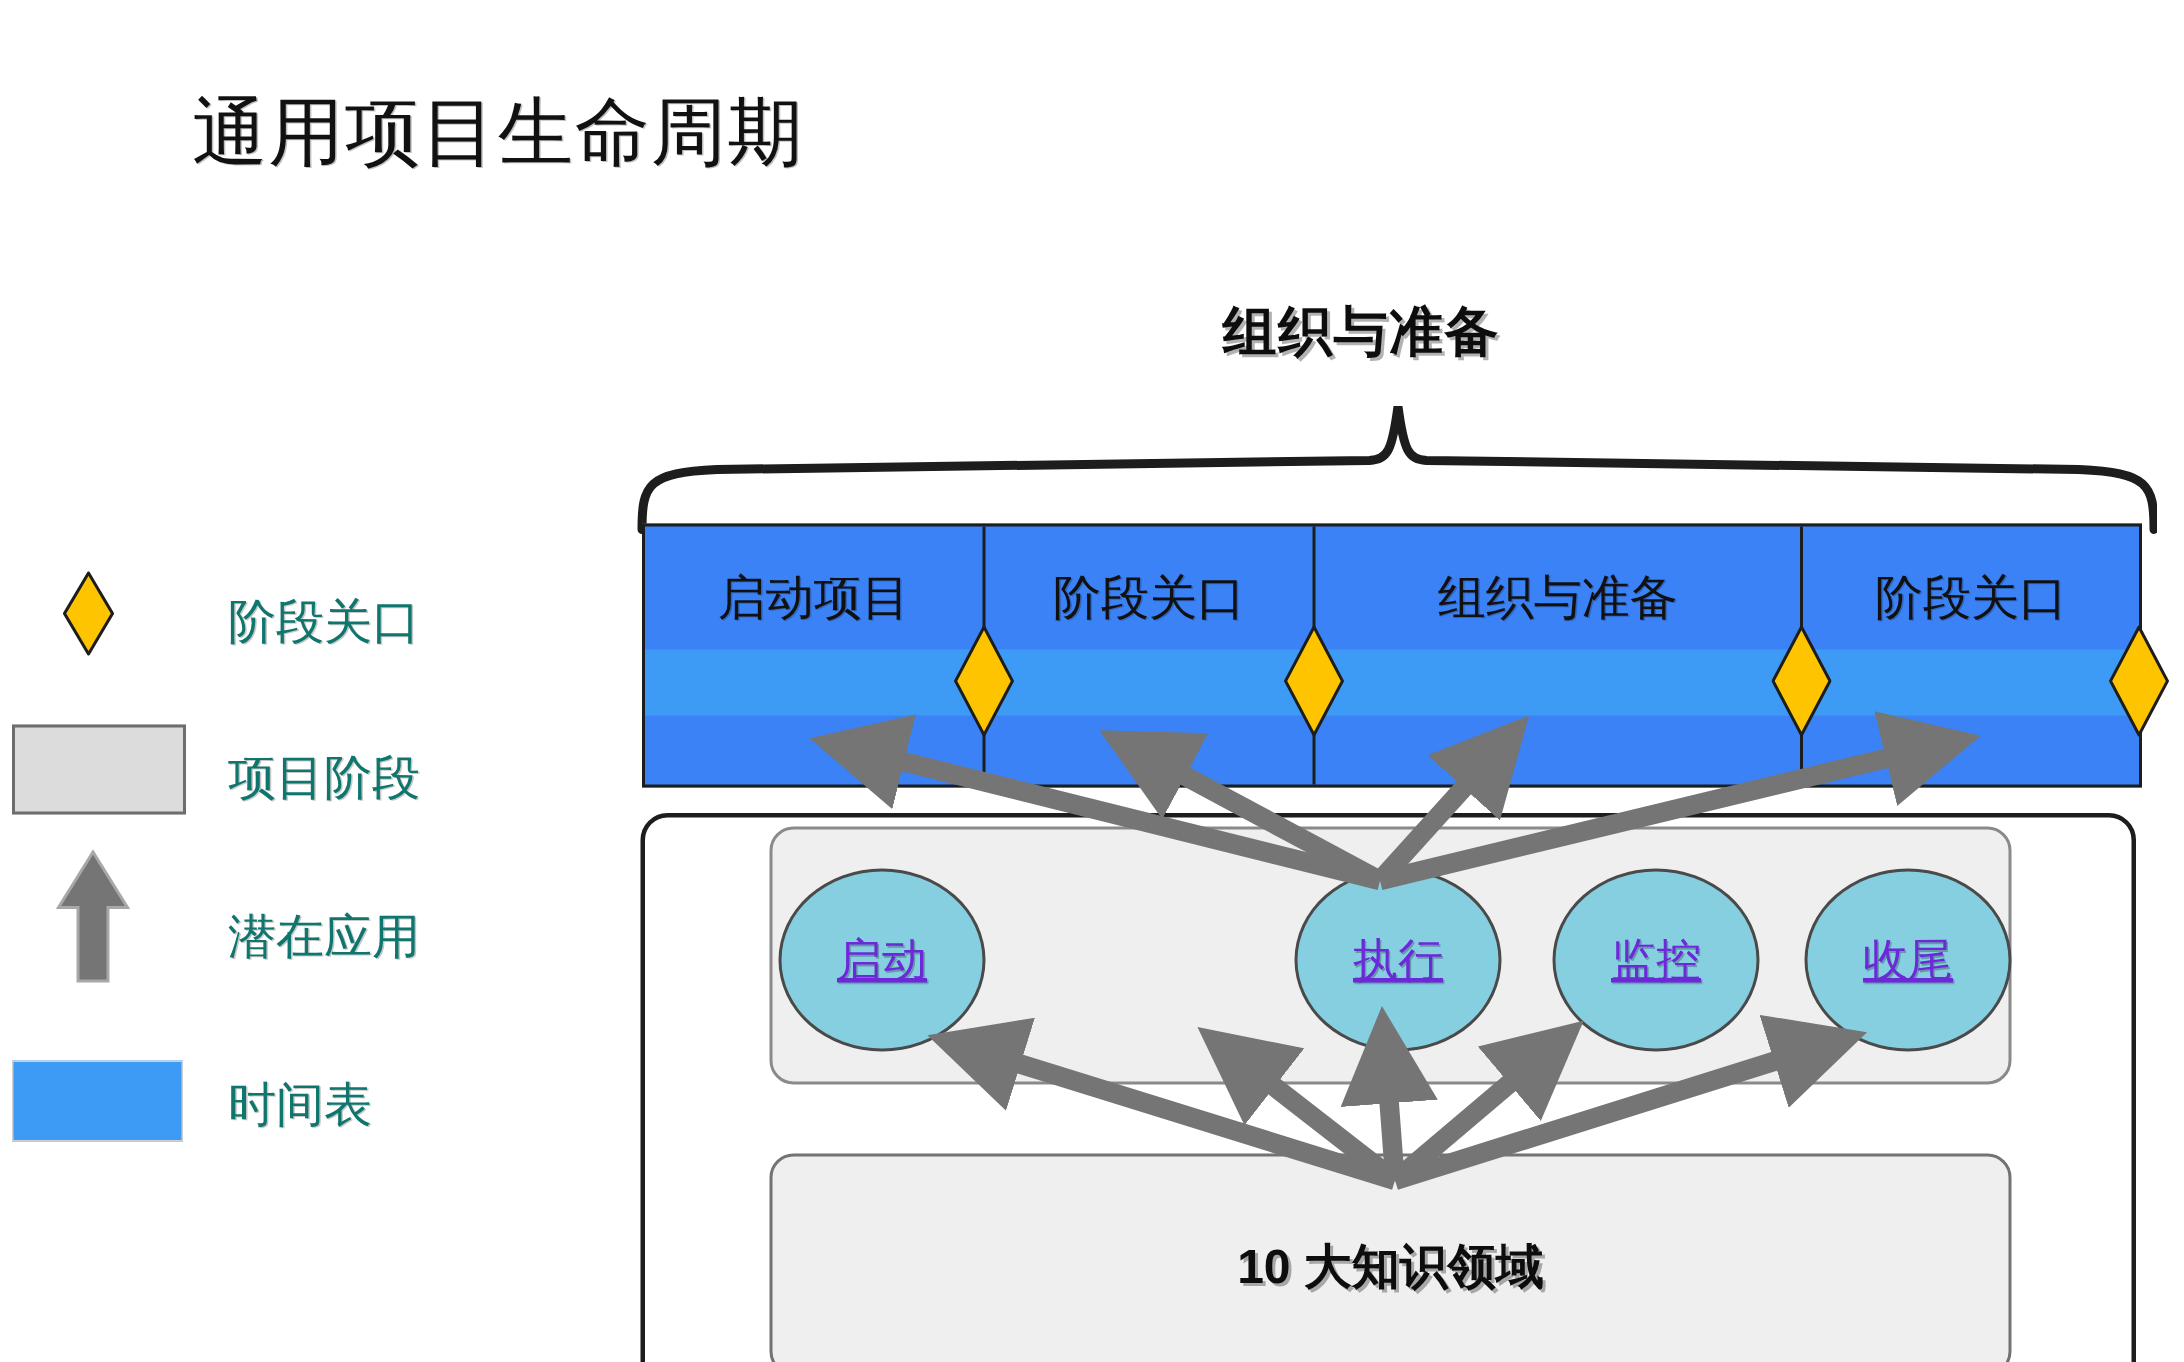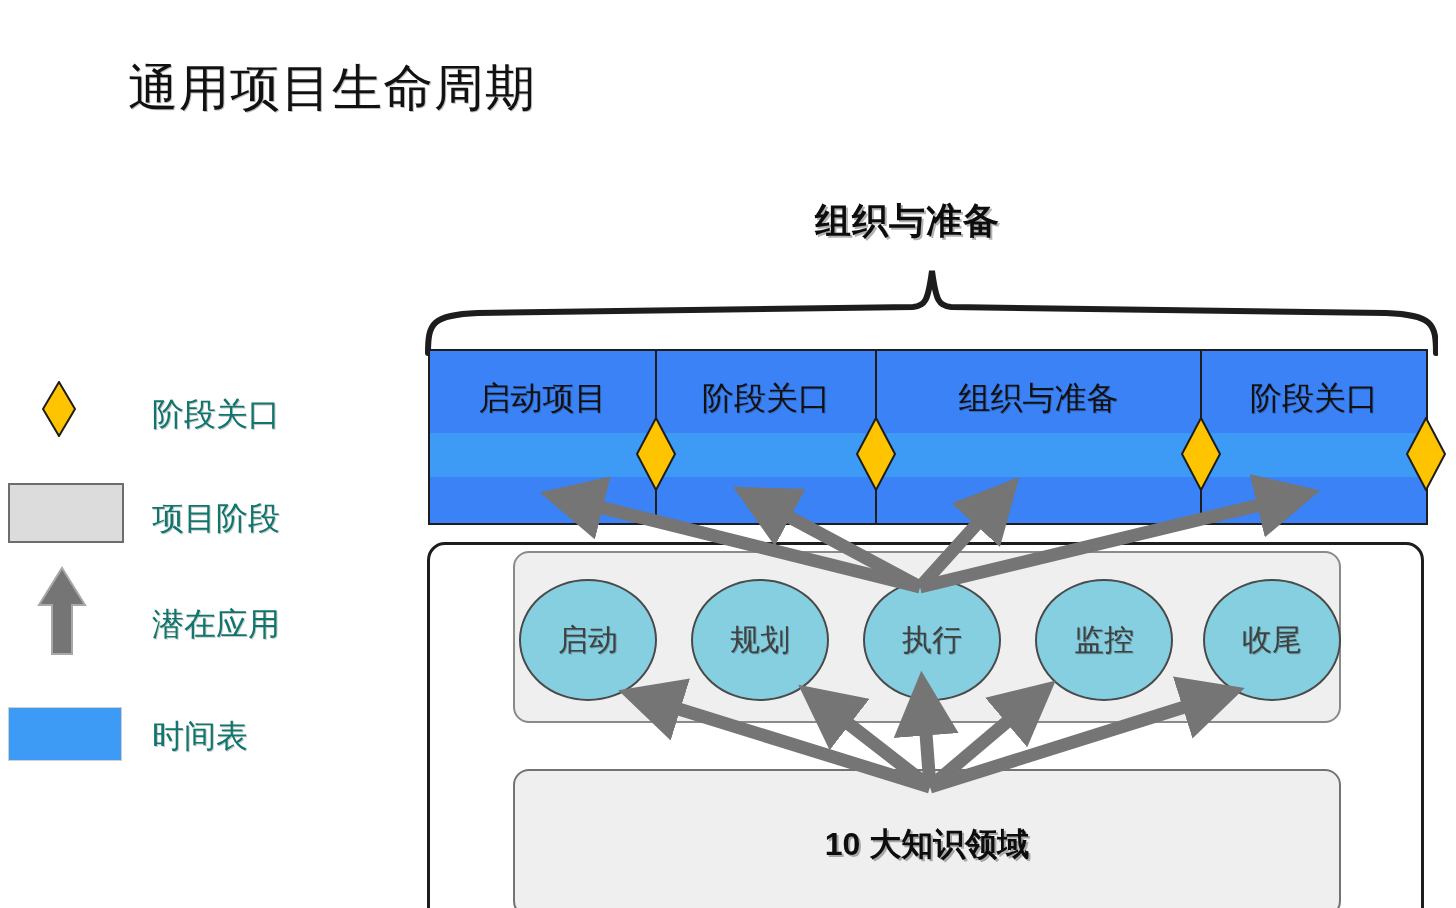--- a/index.html
+++ b/index.html
@@ -117,22 +117,23 @@
     text-align:center;font-size:32px;font-weight:bold;color:#0d0d0d;
     text-shadow:2px 2px 0 rgba(0,0,0,.3);
   }
   .pg-ellipse{
     position:absolute;width:138px;height:122px;
     background:#85cfe0;border:2px solid #4a4a4a;border-radius:50%;
     display:flex;align-items:center;justify-content:center;
     box-sizing:border-box;
   }
   .pg-ellipse span{
-    font-size:30px;color:#404040;white-space:nowrap;
+    font-size:30px;color:#6d28d9;white-space:nowrap;
     text-shadow:1px 1px 0 rgba(0,0,0,.25);
+    text-decoration:underline;
   }
 
   
   #arrow-layer{position:absolute;left:0;top:0;width:1456px;height:908px;pointer-events:none;}
 
   
   #watermark{
     position:absolute;left:866px;top:848px;
     font-family:"Liberation Serif","DejaVu Serif",serif;
     font-size:29px;color:#e2ddd6;letter-spacing:1px;white-space:nowrap;
@@ -235,23 +236,20 @@
         <polygon points="20,1 39,37 20,73 1,37" fill="#FFC400" stroke="#1d1d1d" stroke-width="2"></polygon>
       </svg>
     </div>
   </div>
 
   <div id="pg-outer"></div>
 
   <div id="process-groups-box">
     <div class="pg-ellipse" style="left:4px;top:26px;">
       <span>启动</span>
-    </div>
-    <div class="pg-ellipse" style="left:176px;top:26px;">
-      <span>规划</span>
     </div>
     <div class="pg-ellipse" style="left:348px;top:26px;">
       <span>执行</span>
     </div>
     <div class="pg-ellipse" style="left:520px;top:26px;text-align:right;">
       <span>监控</span>
     </div>
     <div class="pg-ellipse" style="left:688px;top:26px;">
       <span>收尾</span>
     </div>

